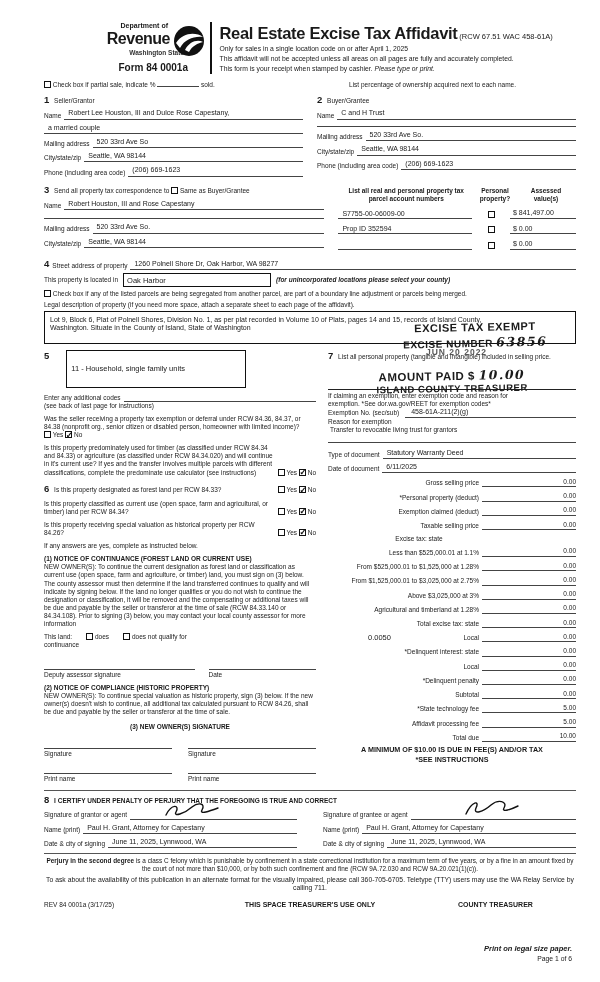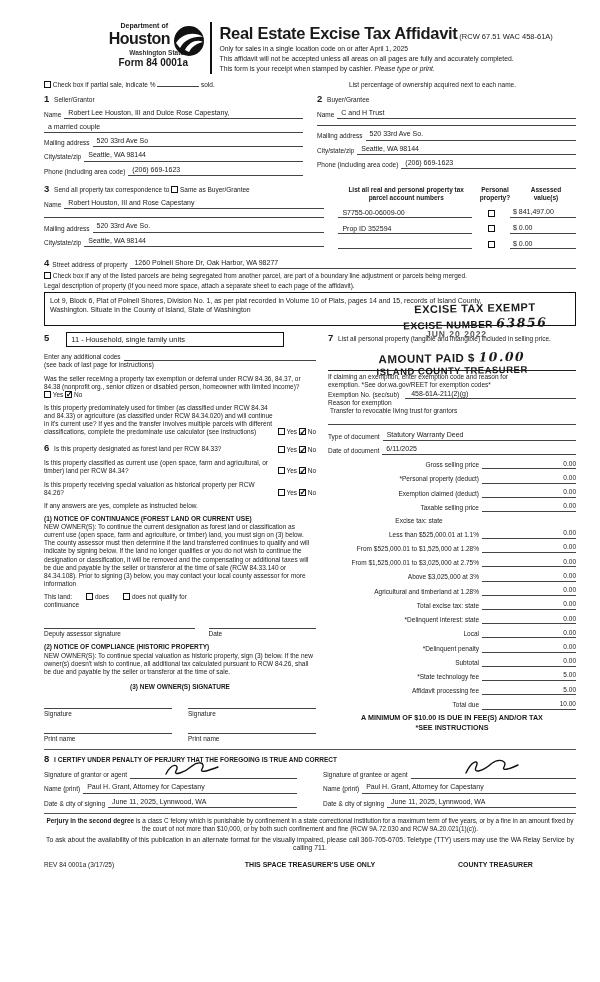--- a/index.html
+++ b/index.html
@@ -8,21 +8,21 @@
     width:600px; height:982px; background:#ffffff; color:#1a1a1a;
     font-family:"Liberation Sans", sans-serif; font-size:6.5px; line-height:1.25;
     position:relative; padding:22px 24px 0 44px; overflow:hidden;
   }
   
   .header { display:flex; align-items:stretch; margin-left:40px; }
   .logo-block { width:118px; text-align:right; padding-right:8px; position:relative; }
   .dept1 { font-size:7px; font-weight:bold; margin-right:26px; }
   .dept2 { font-size:16px; font-weight:bold; letter-spacing:-0.5px; margin-right:24px; margin-top:-2px;}
   .dept3 { font-size:6.5px; font-weight:bold; color:#333; margin-right:10px; }
-  .formno { font-size:10px; font-weight:bold; margin-right:6px;}
+  .formno { font-size:10px; font-weight:bold; margin-top:5px; margin-right:6px;}
   .logo-swirl { position:absolute; right:-4px; top:2px; }
   .vline { width:1.5px; background:#111; margin:0 8px; }
   .title-block { flex:1; padding-top:1px; }
   .title { font-size:16.5px; font-weight:bold; letter-spacing:-0.3px; }
   .rcw { font-size:7.5px; }
   .sub { font-size:6.8px; margin-top:1.5px; }
   .it { font-style:italic; }
   
   .cb { display:inline-block; width:7px; height:7px; border:1px solid #111; vertical-align:-1px; position:relative; background:#fff; }
   .cb.on::after { content:"✓"; position:absolute; left:-0.5px; top:-2.5px; font-size:8.5px; font-weight:bold; color:#111; }
@@ -47,21 +47,21 @@
   .legal-box { border:1.5px solid #111; margin-top:2px; padding:4px 5px 10px 5px; position:relative; font-size:7px; }
   .stamp { font-weight:bold; letter-spacing:0.5px; color:#1a1a1a; }
   .excise-stamp { position:absolute; right:28px; top:9px; text-align:center; transform:rotate(-1.2deg); }
   .excise-stamp .l1 { font-size:11px; font-weight:bold; }
   .excise-stamp .l2 { font-size:10px; font-weight:bold; }
   .hand { font-family:"DejaVu Serif", serif; font-style:italic; font-weight:bold; font-size:12.5px; letter-spacing:1.5px; }
   
   .main { display:flex; gap:12px; margin-top:6px; }
   .mleft { width:272px; flex:none; }
   .mright { flex:1; min-width:0; position:relative; }
-  .codebox { display:inline-block; border:1.5px solid #111; width:218px; padding:2px 4px; font-size:7.5px; }
+  .codebox { display:inline-block; border:1.5px solid #111; width:180px; padding:13px 4px; font-size:7.5px; }
   .q { margin-top:5px; }
   .qflex { display:flex; align-items:flex-end; margin-top:5px; }
   .qflex .qt { flex:1; padding-right:4px; }
   .yn { white-space:nowrap; }
   .notice-t { font-weight:bold; margin-top:5px; }
   .sigline { border-bottom:1px solid #444; height:10px; }
   .siglabel { margin-top:1px; }
   .sig2 { display:flex; gap:16px; margin-top:8px; }
   .sig2 > div { flex:1; }
   .center { text-align:center; }
@@ -99,21 +99,21 @@
   <div class="header">
     <div class="logo-block">
       <span class="logo-swirl">
         <svg width="34" height="34" viewBox="0 0 34 34">
           <circle cx="17" cy="17" r="15" fill="#111"></circle>
           <path d="M4 19 C11 8 24 8 31 13 C22 12 13 15 8 24 Z" fill="#fff"></path>
           <path d="M13 26 C17 18 25 15 31 18 C26 19 20 22 17 28 Z" fill="#fff"></path>
         </svg>
       </span>
       <div class="dept1">Department of</div>
-      <div class="dept2">Houston</div>
+      <div class="dept2">Revenue</div>
       <div class="dept3">Washington State</div>
       <div class="formno">Form 84 0001a</div>
     </div>
     <div class="vline"></div>
     <div class="title-block">
       <div><span class="title">Real Estate Excise Tax Affidavit</span>
         <span class="rcw">(RCW 67.51 WAC 458-61A)</span></div>
       <div class="sub">Only for sales in a single location code on or after April 1, 2025</div>
       <div class="sub">This affidavit will not be accepted unless all areas on all pages are fully and accurately completed.</div>
       <div class="sub"><span>This form is your receipt when stamped by cashier.</span>
@@ -233,20 +233,25 @@
         </div>
       </div>
     </div>
   </div>
 
   <div style="margin-top:8px">
     <div class="frow" style="margin-top:0">
       <span class="secnum">4</span>
       <span class="flbl">Street address of property</span>
       <span class="fval">1260 Polnell Shore Dr, Oak Harbor, WA 98277</span>
+    </div>
+    <div style="margin-top:3px; display:flex; align-items:center; gap:5px">
+      <span>This property is located in</span>
+      <span class="loc-box">Oak Harbor</span>
+      <span class="b it">(for unincorporated locations please select your county)</span>
     </div>
     <div style="margin-top:3px">
       <span class="cb"></span>
       <span>Check box if any of the listed parcels are being segregated from another parcel, are part of a boundary line adjustment or parcels being merged.</span>
     </div>
     <div style="margin-top:2px">Legal description of property (if you need more space, attach a separate sheet to each page of the affidavit).</div>
     <div class="legal-box">
       <div>Lot 9, Block 6, Plat of Polnell Shores, Division No. 1, as per plat recorded in Volume 10 of Plats, pages 14 and 15, records of Island County,</div>
       <div>Washington. Situate in the County of Island, State of Washington</div>
       <div class="excise-stamp stamp">
@@ -426,20 +431,26 @@
           <span class="tlbl">Agricultural and timberland at 1.28%</span>
           <span class="tline"></span>
           <span class="tval">0.00</span>
         </div>
       <div class="trow">
           <span class="tlbl">Total excise tax: state</span>
           <span class="tline"></span>
           <span class="tval">0.00</span>
         </div>
       <div class="trow">
+          <span class="tprefix">0.0050</span>
+          <span class="tlbl">Local</span>
+          <span class="tline"></span>
+          <span class="tval">0.00</span>
+        </div>
+      <div class="trow">
           <span class="tlbl">*Delinquent interest: state</span>
           <span class="tline"></span>
           <span class="tval">0.00</span>
         </div>
       <div class="trow">
           <span class="tlbl">Local</span>
           <span class="tline"></span>
           <span class="tval">0.00</span>
         </div>
       <div class="trow">
@@ -518,14 +529,18 @@
     <span>is a class C felony which is punishable by confinement in a state correctional institution for a maximum term of five years, or by a fine in an amount fixed by the court of not more than $10,000, or by both such confinement and fine (RCW 9A.72.030 and RCW 9A.20.021(1)(c)).</span>
   </div>
   <div class="altfmt">To ask about the availability of this publication in an alternate format for the visually impaired, please call 360-705-6705. Teletype (TTY) users may use the WA Relay Service by calling 711.</div>
 
   <div class="footrow">
     <span style="flex:1">REV 84 0001a (3/17/25)</span>
     <span class="b" style="flex:1.3; text-align:center; font-size:7px">THIS SPACE TREASURER'S USE ONLY</span>
     <span class="b" style="flex:1; text-align:center; font-size:7px">COUNTY TREASURER</span>
   </div>
 
+  <div class="printnote">
+    <div class="p1">Print on legal size paper.</div>
+    <div class="p2">Page 1 of 6</div>
+  </div>
 
 </div>
 
 </body></html>

